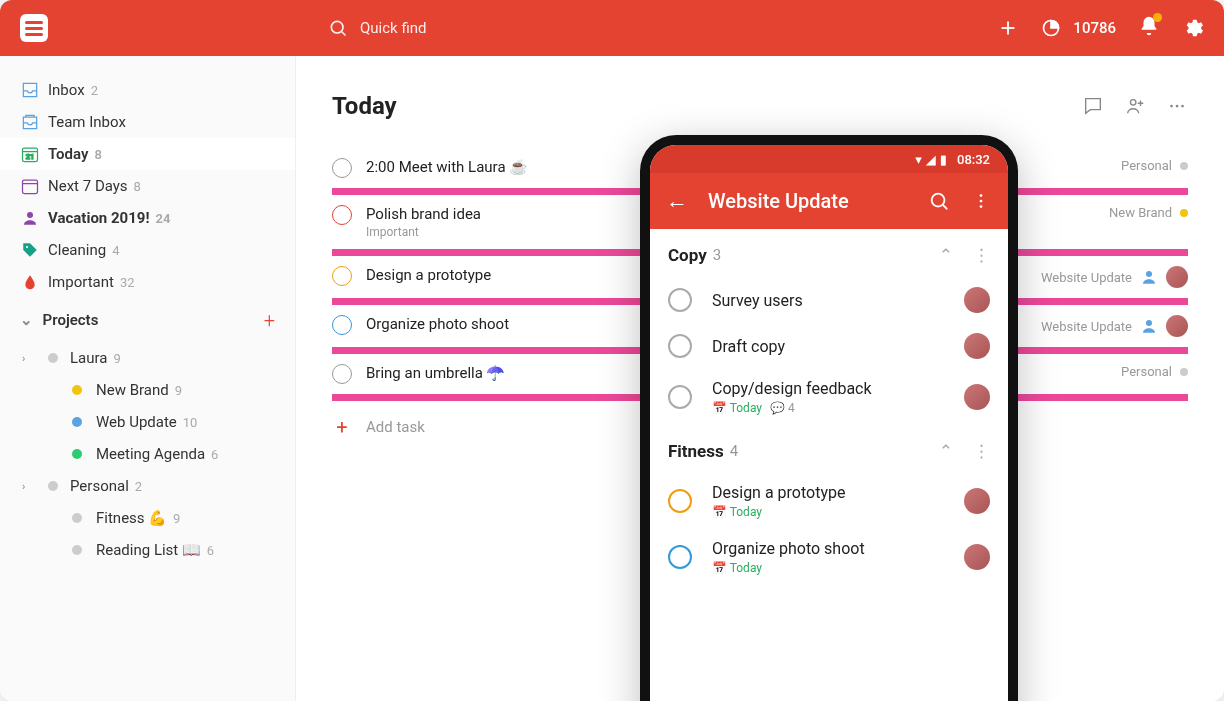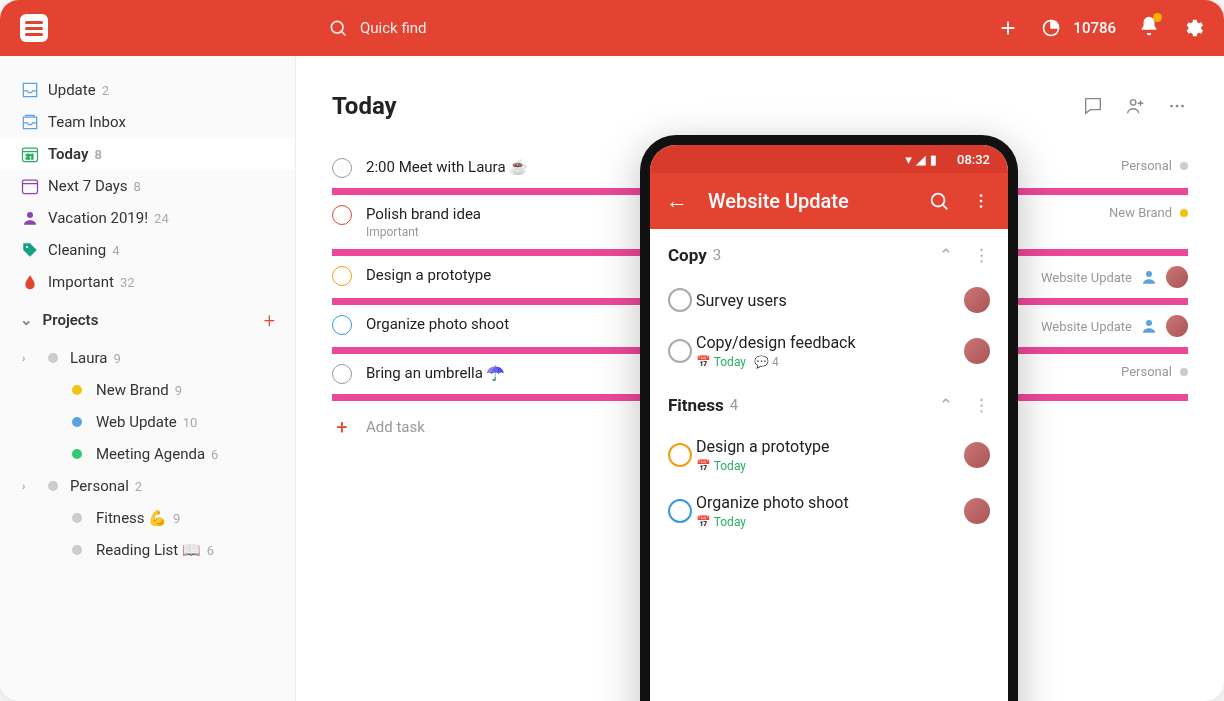--- a/index.html
+++ b/index.html
@@ -1,34 +1,34 @@
 <!DOCTYPE html>
 <html><head>
 <meta charset="utf-8">
 <style>
 *{box-sizing:border-box;margin:0;padding:0;font-family:-apple-system,BlinkMacSystemFont,"Segoe UI",Roboto,Arial,sans-serif}
 body{background:#f5f5f5;display:flex;justify-content:center;padding:0}
-.app{width:1224px;height:701px;background:#fff;border-radius:19px;overflow:hidden;position:relative;box-shadow:0 2px 8px rgba(0,0,0,.08)}
+.app{width:1224px;height:701px;background:#fff;border-radius:12px;overflow:hidden;position:relative;box-shadow:0 2px 8px rgba(0,0,0,.08)}
 .topbar{height:56px;background:#e44332;display:flex;align-items:center;padding:0 20px;color:#fff}
 .logo{width:28px;height:28px;background:#fff;border-radius:6px;margin-right:280px;display:flex;align-items:center;justify-content:center;position:relative}
 .logo::before{content:"";position:absolute;width:18px;height:3px;background:#e44332;top:7px;left:5px;border-radius:2px}
 .logo::after{content:"";position:absolute;width:18px;height:3px;background:#e44332;top:13px;left:5px;border-radius:2px;box-shadow:0 6px 0 #e44332}
 .search{display:flex;align-items:center;color:rgba(255,255,255,.9);font-size:15px}
 .search svg{margin-right:12px}
 .top-right{margin-left:auto;display:flex;align-items:center;gap:22px}
 .karma{display:flex;align-items:center;gap:12px;font-size:15px;font-weight:500}
 .notif{position:relative}
 .notif-dot{position:absolute;top:-2px;right:-2px;width:9px;height:9px;background:#fab005;border-radius:50%}
 .body{display:flex;height:calc(100% - 56px)}
 .sidebar{width:296px;background:#fafafa;border-right:1px solid #eee;padding:18px 0;overflow-y:auto}
 .side-item{display:flex;align-items:center;padding:7px 20px 7px 48px;font-size:15px;color:#333;position:relative;cursor:pointer}
 .side-icon{position:absolute;left:20px;width:20px;display:flex;align-items:flex-end;justify-content:center}
 .side-item .cnt{color:#aaa;margin-left:6px;font-size:13px}
 .side-item.active{font-weight:600;background:#fff}
-.side-item.bold{font-weight:400}
+.side-item.bold{font-weight:700}
 .section-header{display:flex;align-items:center;padding:10px 20px;font-size:15px;font-weight:600;color:#333;position:relative}
 .section-header .chev{margin-right:10px;color:#888}
 .section-header .plus{margin-left:auto;color:#e44332;font-size:20px;font-weight:300}
 .proj-parent{display:flex;align-items:center;padding:7px 20px 7px 50px;font-size:15px;color:#333;position:relative;cursor:pointer}
 .proj-parent .chev{position:absolute;left:22px;color:#888;font-size:11px}
 .proj-parent .dot{position:absolute;left:48px;width:10px;height:10px;border-radius:50%;background:#ccc}
 .proj-parent .name{margin-left:20px}
 .proj-parent .cnt{color:#aaa;margin-left:6px;font-size:13px}
 .sub-item{display:flex;align-items:center;padding:7px 20px 7px 96px;font-size:15px;color:#333;position:relative;cursor:pointer}
 .sub-item .dot{position:absolute;left:72px;width:10px;height:10px;border-radius:50%}
@@ -53,21 +53,21 @@
 .phone{position:absolute;left:640px;top:135px;width:378px;height:700px;background:#111;border-radius:36px;padding:10px;box-shadow:0 10px 40px rgba(0,0,0,.25)}
 .phone-screen{width:100%;height:100%;background:#fff;border-radius:26px;overflow:hidden}
 .phone-status{height:28px;background:#d83b2b;display:flex;align-items:center;justify-content:flex-end;padding:0 18px;color:#fff;font-size:13px;gap:4px;font-weight:500}
 .phone-header{height:56px;background:#e44332;display:flex;align-items:center;padding:0 16px;color:#fff}
 .phone-header .back{font-size:22px;margin-right:20px}
 .phone-header .title{font-size:20px;font-weight:500;flex:1}
 .phone-section{display:flex;align-items:center;padding:16px 18px 12px 18px;font-size:17px;color:#222}
 .phone-section .sname{font-weight:700}
 .phone-section .scnt{color:#999;margin-left:6px;font-size:15px}
 .phone-section .sright{margin-left:auto;display:flex;gap:20px;color:#aaa}
-.phone-task{display:flex;align-items:center;padding:10px 18px;gap:4px}
+.phone-task{display:flex;align-items:center;padding:10px 18px;gap:20px}
 .phone-check{width:24px;height:24px;border:2px solid #aaa;border-radius:50%;flex-shrink:0}
 .phone-check.orange{border-color:#f39c12}
 .phone-check.blue{border-color:#3498db}
 .phone-task-body{flex:1}
 .phone-task-title{font-size:16px;color:#222}
 .phone-task-meta{font-size:12px;color:#27ae60;margin-top:3px;display:flex;align-items:center;gap:8px}
 .phone-task-meta .cmt{color:#999}
 .phone-avatar{width:26px;height:26px;border-radius:50%;background:#d88;flex-shrink:0}
 .person-icon{width:18px;height:18px;color:#5ba3e0}
 </style>
@@ -109,21 +109,21 @@
   </div>
 
   <div class="body">
     <div class="sidebar">
       <div class="side-item">
         <span class="side-icon">
             <svg width="20" height="20" viewBox="0 0 24 24" fill="none" stroke="#5ba3e0" stroke-width="1.5">
               <path d="M4 4h16v16H4z M4 13h5l1 2h4l1-2h5"></path>
             </svg>
           </span>
-        <span>Update</span>
+        <span>Inbox</span>
         <span class="cnt">2</span>
       </div>
       <div class="side-item">
         <span class="side-icon">
             <svg width="20" height="20" viewBox="0 0 24 24" fill="none" stroke="#5ba3e0" stroke-width="1.5">
               <path d="M4 6h16v14H4z M4 13h5l1 2h4l1-2h5 M7 6V4h10v2"></path>
             </svg>
           </span>
         <span>Team Inbox</span>
       </div>
@@ -318,21 +318,21 @@
       </div>
     </div>
   </div>
 
   <div class="phone">
     <div class="phone-screen">
       <div class="phone-status">
         <span>▾</span>
         <span>◢</span>
         <span>▮</span>
-        <span style="margin-left:16px">08:32</span>
+        <span style="margin-left:6px">08:32</span>
       </div>
       <div class="phone-header">
         <span class="back">←</span>
         <span class="title">Website Update</span>
         <svg width="22" height="22" viewBox="0 0 24 24" fill="none" stroke="#fff" stroke-width="2" style="margin-right:20px">
             <circle cx="11" cy="11" r="7"></circle>
             <line x1="21" y1="21" x2="16.5" y2="16.5"></line>
           </svg>
         <svg width="22" height="22" viewBox="0 0 24 24" fill="#fff">
             <circle cx="12" cy="6" r="1.5"></circle>
@@ -352,20 +352,27 @@
           <div class="phone-task">
             <div class="phone-check "></div>
             <div class="phone-task-body">
               <div class="phone-task-title">Survey users</div>
             </div>
             <div class="phone-avatar" style="background:linear-gradient(135deg,#c77,#a55)"></div>
           </div>
           <div class="phone-task">
             <div class="phone-check "></div>
             <div class="phone-task-body">
+              <div class="phone-task-title">Draft copy</div>
+            </div>
+            <div class="phone-avatar" style="background:linear-gradient(135deg,#c77,#a55)"></div>
+          </div>
+          <div class="phone-task">
+            <div class="phone-check "></div>
+            <div class="phone-task-body">
               <div class="phone-task-title">Copy/design feedback</div>
               <div class="phone-task-meta">
                 <span>📅 Today</span>
                 <span class="cmt">💬 4</span>
               </div>
             </div>
             <div class="phone-avatar" style="background:linear-gradient(135deg,#c77,#a55)"></div>
           </div>
           <div class="phone-section">
             <span class="sname">Fitness</span>

